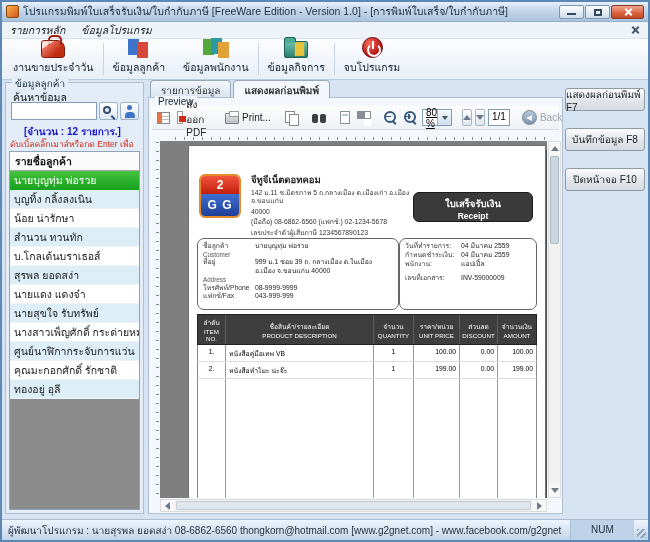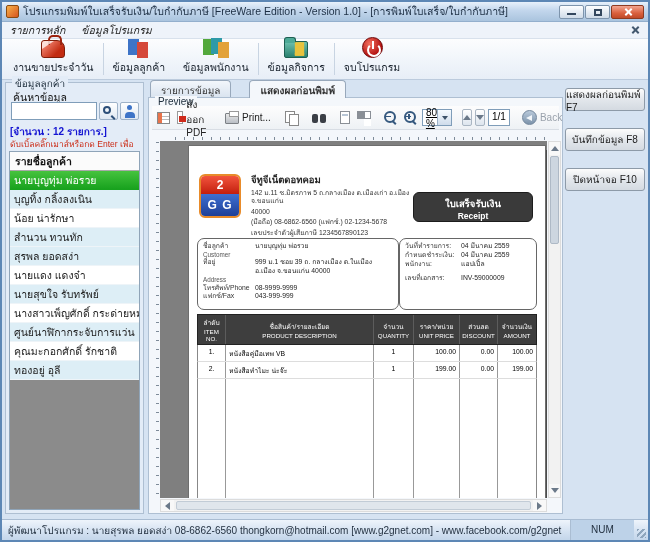--- a/index.html
+++ b/index.html
@@ -79,34 +79,34 @@
   .search-row { position:absolute; top:19px; left:5px; right:4px; height:19px; display:flex; gap:2px; }
   .search-input { flex:1; min-width:0; height:18px; border:1px solid #7f9db9; background:#fff; font-size:10px; padding:0 2px; }
   .mini-btn { width:19px; height:18px; border:1px solid #9eb2c8; border-radius:2px;
               background:linear-gradient(#ffffff,#dfe8f2); position:relative; }
   .magnifier { position:absolute; left:3px; top:3px; width:8px; height:8px; border:2px solid #2d4f79; border-radius:50%; }
   .magnifier::after { content:""; position:absolute; left:7px; top:7px; width:5px; height:2px; background:#2d4f79; transform:rotate(45deg); transform-origin:0 0; }
   .person-mini { position:absolute; left:4px; top:2px; width:10px; height:13px; background:#3e74c7; }
   .person-mini::before { content:""; position:absolute; top:0; left:2px; width:5px; height:5px; border-radius:50%; background:inherit; }
   .person-mini::after { content:""; position:absolute; bottom:0; left:0; width:10px; height:6px; border-radius:4px 4px 0 0; background:inherit; }
   .person-mini { background:none; } .person-mini::before,.person-mini::after { background:#3e74c7; }
-  .count-text { position:absolute; top:41px; left:4px; font-size:10px; color:#1414d2; font-weight:bold; }
+  .count-text { position:absolute; top:41px; left:18px; font-size:10px; color:#1414d2; font-weight:bold; }
   .hint-text { position:absolute; top:54px; left:4px; font-size:8.5px; color:#cb2a14; }
   .cust-list { position:absolute; top:68px; left:3px; right:3px; bottom:3px;
                border:1px solid #8fa4b8; background:#8b8b8b; overflow:hidden; }
   .list-header { height:19px; line-height:19px; background:#fbfbfb; border-bottom:1px solid #a9a9a9;
                  font-size:10.5px; font-weight:bold; padding-left:5px; color:#111; }
   .cust-row { height:19px; line-height:19px; font-size:10.5px; padding-left:4px; color:#1c1c1c;
               background:#fff; border-bottom:1px solid #eef4f8; white-space:nowrap; overflow:hidden; }
   .cust-row.alt { background:#ddeef6; }
   .cust-row.selected { background:linear-gradient(#46c33e,#18a21e); color:#fff; border-bottom-color:#18a21e; }
 
   
   .center { position:absolute; left:146px; top:78px; right:85px; bottom:26px; }
-  .tabs { position:absolute; top:0; left:2px; height:18px; display:flex;gap:16px; }
+  .tabs { position:absolute; top:0; left:2px; height:18px; display:flex; }
   .tab { font-size:10px; padding:2px 10px 0; border:1px solid #98a8bb; border-bottom:none;
          border-radius:4px 4px 0 0; background:linear-gradient(#f2f6fb,#d9e3ef); margin-right:2px; color:#333; }
   .tab.active { background:#f4f7fb; font-weight:bold; position:relative; z-index:2; }
   .preview-box { position:absolute; left:0; top:17px; right:0; bottom:0;
                  background:#f4f7fb; border:1px solid #aebfd2; }
   .gb-title.pv { background:#f4f7fb; top:-2px; font-size:10px; }
   .pv-toolbar { position:absolute; left:3px; top:8px; right:3px; height:24px;
                 display:flex; align-items:center; gap:3px; padding:0 3px;
                 background:linear-gradient(#fdfdfd,#eef1f5); border-bottom:1px solid #d8dde4; font-size:10px; }
   .pv-sep { width:1px; height:18px; background:#cfd6df; margin:0 2px; }
@@ -313,20 +313,21 @@
         </button>
     </div>
     <div class="count-text">[จำนวน : 12 รายการ.]</div>
     <div class="hint-text">ดับเบิ้ลคลิ๊กเมาส์หรือกด Enter เพื่อเลือก</div>
     <div class="cust-list">
       <div class="list-header">รายชื่อลูกค้า</div>
       <div class="cust-row selected">นายบุญทุ่ม พ่อรวย</div>
       <div class="cust-row alt">บุญทิ้ง กลิ้งลงเนิน</div>
       <div class="cust-row">น้อย น่ารักษา</div>
       <div class="cust-row alt">สำนวน ทวนทัก</div>
+      <div class="cust-row">บ.โกลเด้นบราเธอส์</div>
       <div class="cust-row alt">สุรพล ยอดสง่า</div>
       <div class="cust-row">นายแดง แดงจ๋า</div>
       <div class="cust-row alt">นายสุขใจ รับทรัพย์</div>
       <div class="cust-row">นางสาวเพ็ญศักดิ์ กระด่ายหมายจันทร์</div>
       <div class="cust-row alt">ศูนย์นาฬิกากระจับการแว่น</div>
       <div class="cust-row">คุณมะกอกศักดิ์ รักชาติ</div>
       <div class="cust-row alt">ทองอยู่ อุลี</div>
     </div>
   </div>
 

